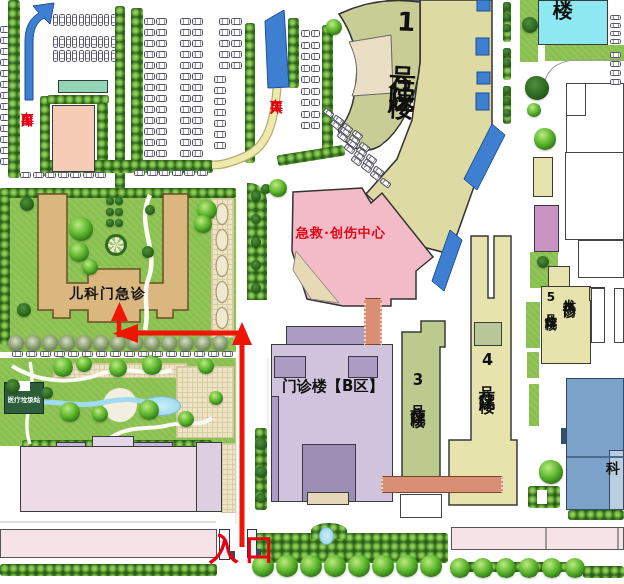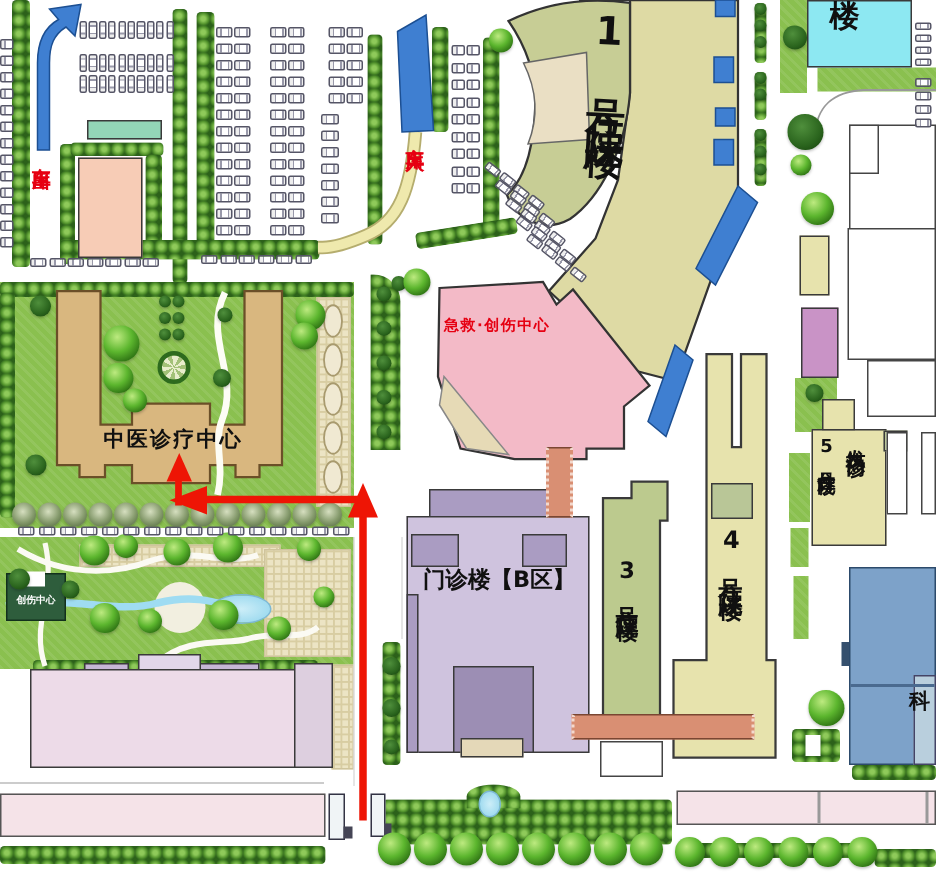--- a/index.html
+++ b/index.html
@@ -140,29 +140,30 @@
   <div class="plaza" style="left:103px;top:388px;width:34px;height:34px"></div>
   <div class="pond" style="left:141px;top:396px;width:40px;height:20px"></div>
   <div class="pond" style="left:319px;top:527px;width:15px;height:18px"></div>
   <div class="flower" style="left:105px;top:234px;width:22px;height:22px"></div>
   <div class="wslot" style="left:537px;top:490px;width:10px;height:14px"></div>
 
   <div class="lbl vt red" style="left:21px;top:102px;font-size:12.5px;letter-spacing:1px">车库出口</div>
   <div class="lbl vt red" style="left:270px;top:89px;font-size:12.5px;letter-spacing:1px">车库入口</div>
   <div class="lbl vt" style="left:394px;top:6px;font-size:26px;letter-spacing:9px;transform:rotate(3deg);transform-origin:top left">1号住院楼</div>
   <div class="lbl" style="left:553px;top:0px;font-size:20px">楼</div>
-  <div class="lbl red" style="left:296px;top:213px;font-size:10px;letter-spacing:1px">急救·创伤中心</div>
-  <div class="lbl" style="left:69px;top:286px;font-size:14px;letter-spacing:1.5px">中医诊疗中心</div>
+  <div class="lbl red" style="left:296px;top:226px;font-size:13px;letter-spacing:1px">急救·创伤中心</div>
+  <div class="lbl" style="left:69px;top:286px;font-size:14px;letter-spacing:1.5px">儿科门急诊</div>
   <div class="lbl" style="left:282px;top:379px;font-size:15px">门诊楼【B区】</div>
   <div class="lbl vt" style="left:410px;top:371px;font-size:15px;letter-spacing:3px">3号住院楼</div>
   <div class="lbl vt" style="left:479px;top:350px;font-size:16px;letter-spacing:4px">4号住院楼</div>
   <div class="lbl vt" style="left:545px;top:290px;font-size:12px;letter-spacing:1px">5号住院楼</div>
   <div class="lbl vt" style="left:563px;top:289px;font-size:13px;letter-spacing:2px">发热门诊</div>
-  <div class="lbl" style="left:5px;top:397px;font-size:6.5px;color:#fff;width:38px;text-align:center">创伤中心</div>
+  <div class="lbl" style="left:5px;top:397px;font-size:6.5px;color:#fff;width:38px;text-align:center">医疗垃圾站</div>
   <div class="lbl" style="left:606px;top:461px;font-size:14px">科</div>
+  <div class="lbl red" style="left:209px;top:534px;font-size:30px;letter-spacing:6px;font-weight:900">入口</div>
 
   <svg id="svg-over" class="ov" width="624" height="584" viewBox="0 0 624 584">
 
     <path d="M25,100 L25,42 C25,27 30,18 39,13 L33,6 L54,3 L50,24 L44,18 C36,23 33,30 33,42 L33,100 Z" style="fill:var(--canopy-blue);stroke:#1c4f92;stroke-width:1"></path>
     <polygon points="265,21 284,10 289,87 268,88" style="fill:var(--canopy-blue);stroke:#1c4f92;stroke-width:1"></polygon>
     <g style="fill:var(--canopy-blue);stroke:#1c4f92;stroke-width:1">
       <rect x="477" y="0" width="13" height="11"></rect>
         <rect x="476" y="38" width="13" height="17"></rect>
       <rect x="477" y="72" width="13" height="12"></rect>
         <rect x="476" y="93" width="13" height="17"></rect>

